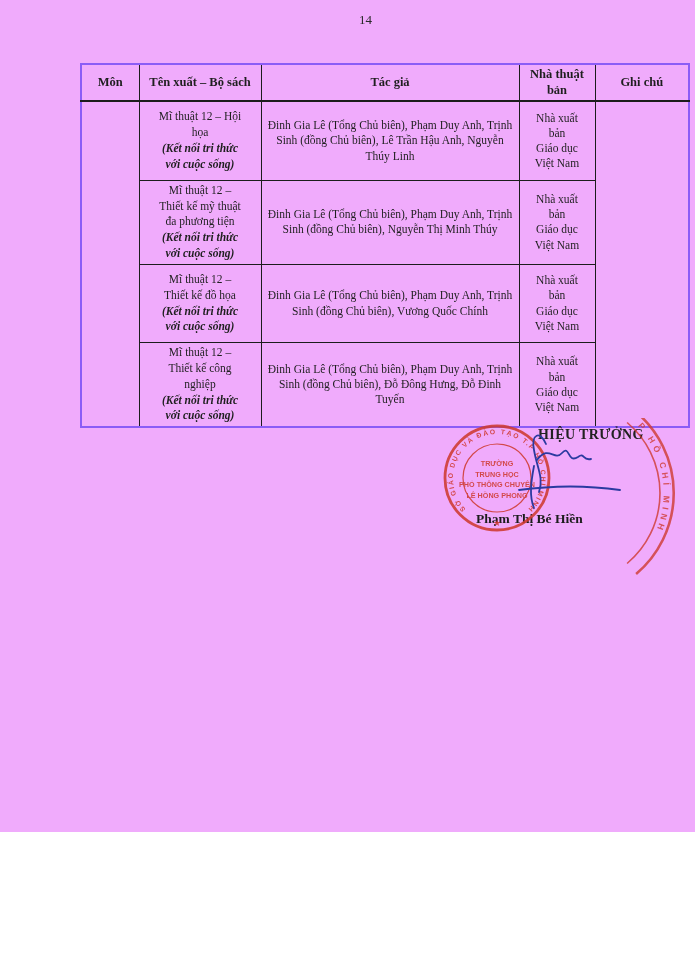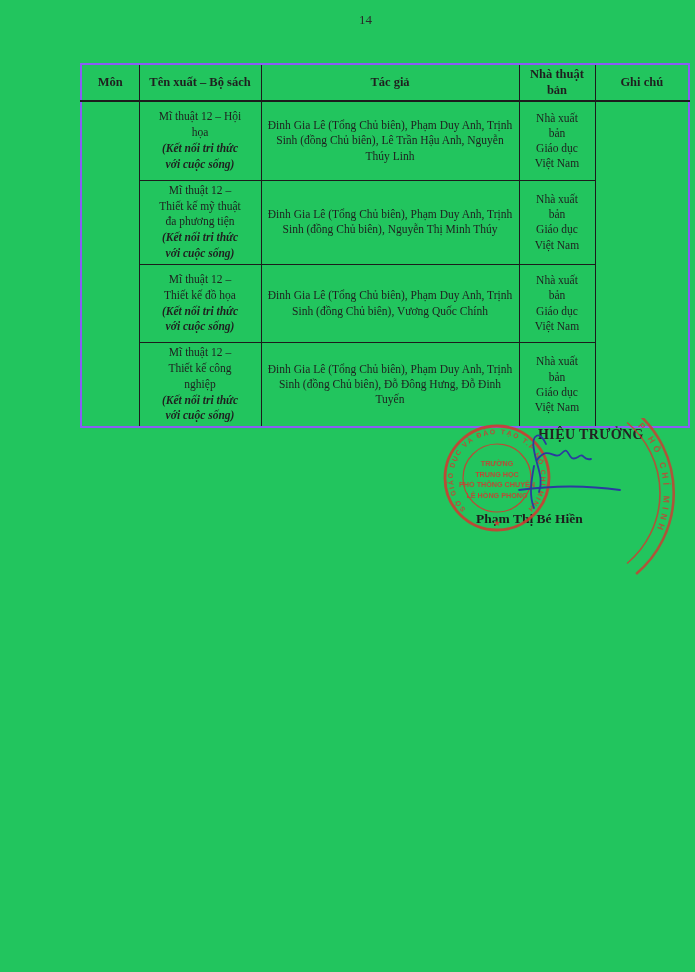--- a/index.html
+++ b/index.html
@@ -4,21 +4,21 @@
 <style>
   html,body{margin:0;padding:0;}
   body{
     width:695px;height:972px;
     background:#ffffff;
     font-family:"Liberation Serif","DejaVu Serif",serif;
     color:#1f1f1f;
     position:relative;
     overflow:hidden;
   }
-  .page{position:absolute;inset:0;width:695px;height:972px;background:#22c55e;}
+  .page{position:absolute;inset:0;width:695px;height:832px;background:#f0abfc;}
   .page-number{
     position:absolute;top:12px;left:0;right:0;
     text-align:center;padding-left:36px;
     font-size:13px;color:#2a2a2a;
   }
   table.book-table{
     position:absolute;left:80px;top:63px;width:608px;
     border-collapse:collapse;table-layout:fixed;
     border:2px solid #8b5cf6;
   }

